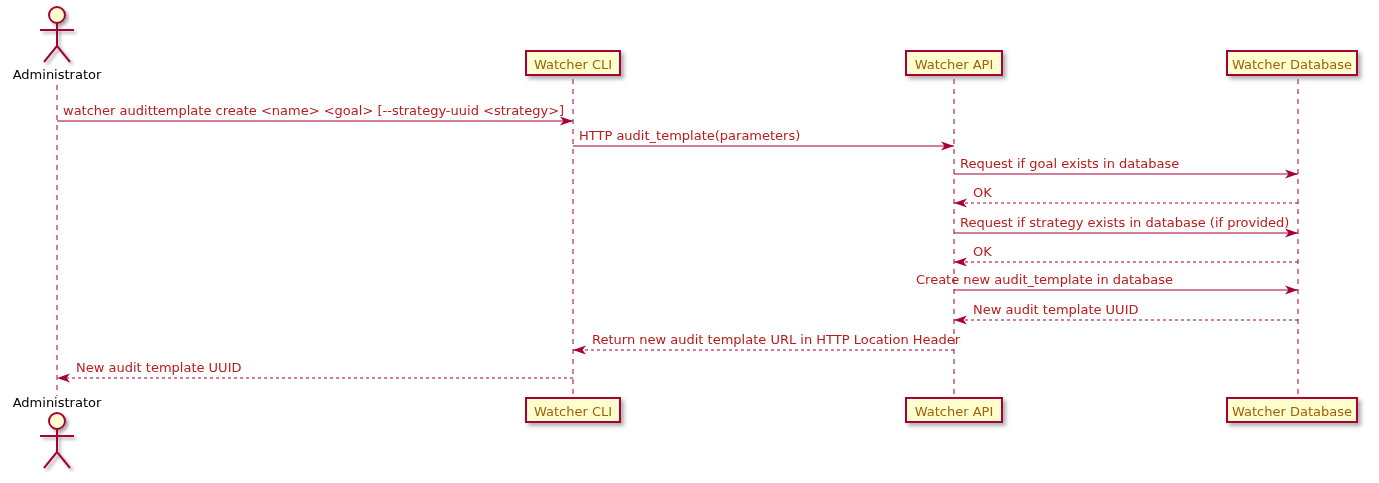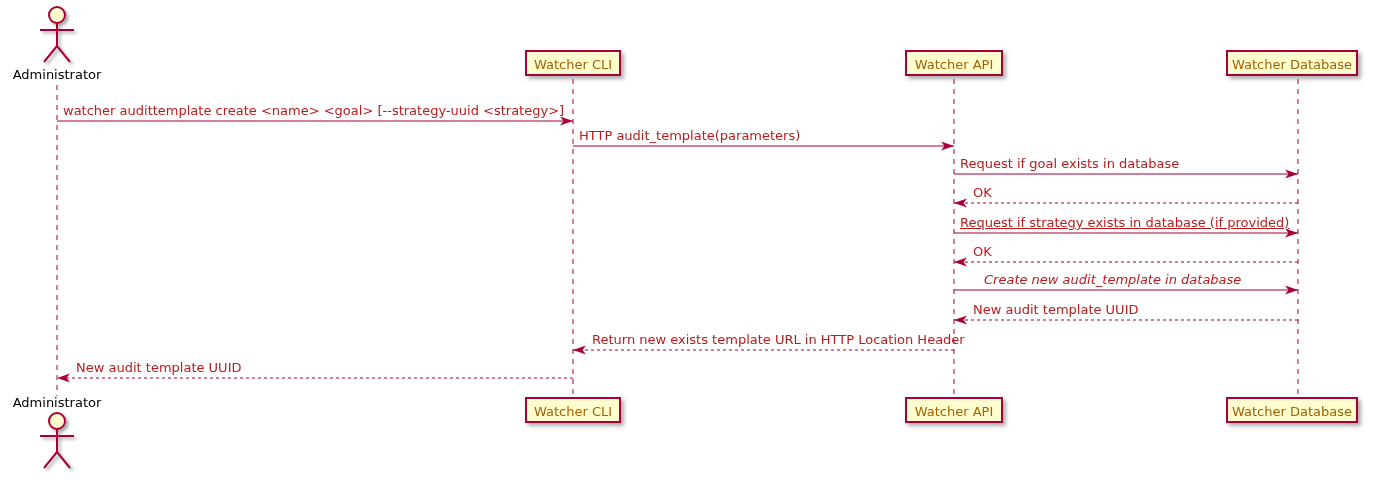--- a/index.html
+++ b/index.html
@@ -129,19 +129,19 @@
   <div class="participant-box box-db row-top">Watcher Database</div>
 
   <div class="participant-box box-cli row-bottom">Watcher CLI</div>
   <div class="participant-box box-api row-bottom">Watcher API</div>
   <div class="participant-box box-db row-bottom">Watcher Database</div>
 
 <div class="msg-label" style="left: 63px; top: 103px;">watcher audittemplate create &lt;name&gt; &lt;goal&gt; [--strategy-uuid &lt;strategy&gt;]</div>
     <div class="msg-label" style="left: 579px; top: 128px;">HTTP audit_template(parameters)</div>
     <div class="msg-label" style="left: 960px; top: 156px; text-align: right;">Request if goal exists in database</div>
     <div class="msg-label" style="left: 973px; top: 185px;">OK</div>
-    <div class="msg-label" style="left: 960px; top: 215px; text-decoration: underline;">Request if strategy exists in database (if provided)</div>
+    <div class="msg-label" style="left: 960px; top: 215px;">Request if strategy exists in database (if provided)</div>
     <div class="msg-label" style="left: 973px; top: 244px;">OK</div>
-    <div class="msg-label" style="left: 984px; top: 272px; font-style: italic;">Create new audit_template in database</div>
+    <div class="msg-label" style="left: 916px; top: 272px;">Create new audit_template in database</div>
     <div class="msg-label" style="left: 973px; top: 302px;">New audit template UUID</div>
-    <div class="msg-label" style="left: 592px; top: 332px;">Return new exists template URL in HTTP Location Header</div>
+    <div class="msg-label" style="left: 592px; top: 332px;">Return new audit template URL in HTTP Location Header</div>
     <div class="msg-label" style="left: 76px; top: 360px;">New audit template UUID</div>
   </div>
 
 </body></html>

